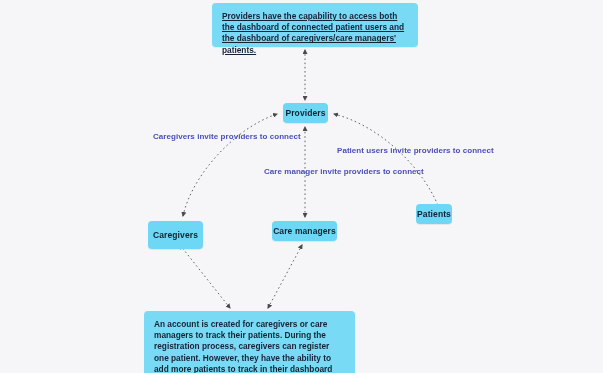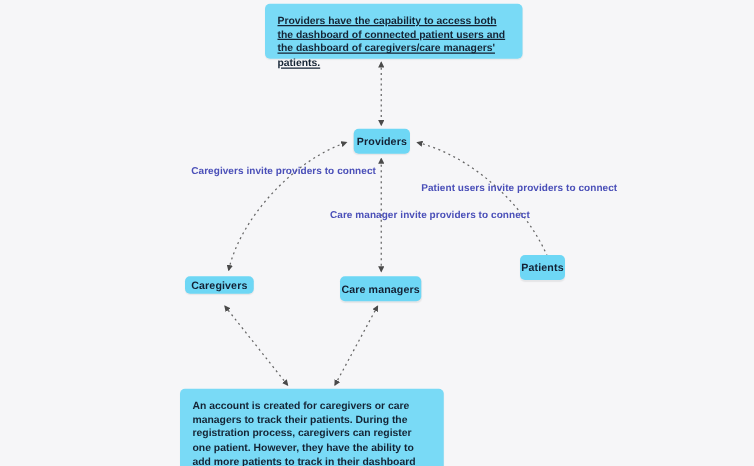--- a/index.html
+++ b/index.html
@@ -23,21 +23,21 @@
     font-weight:bold;
     font-size:8.5px;
     letter-spacing:.1px;
     border-radius:4px;
     display:flex;align-items:center;justify-content:center;
     text-align:center;
     box-shadow:0 1px 1px rgba(0,0,0,.07);
     white-space:nowrap;
   }
   #node-providers{left:283px;top:103px;width:45px;height:20px;}
-  #node-caregivers{left:148px;top:221px;width:55px;height:14px;}
+  #node-caregivers{left:148px;top:221px;width:55px;height:28px;}
   #node-care-managers{left:272px;top:221px;width:65px;height:20px;}
   #node-patients{left:416px;top:204px;width:36px;height:20px;}
 
   .note{
     position:absolute;
     background:#79daf6;
     color:#142334;
     font-weight:bold;
     font-size:8.3px;
     line-height:11.2px;

